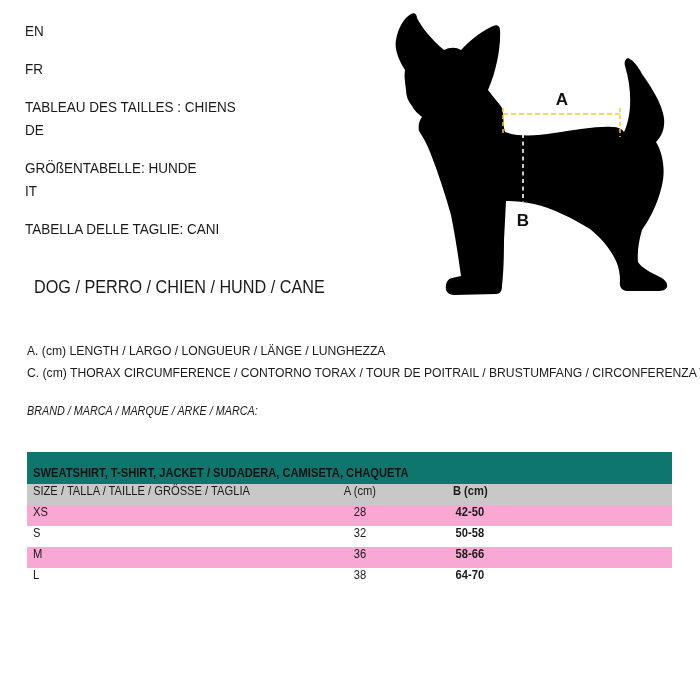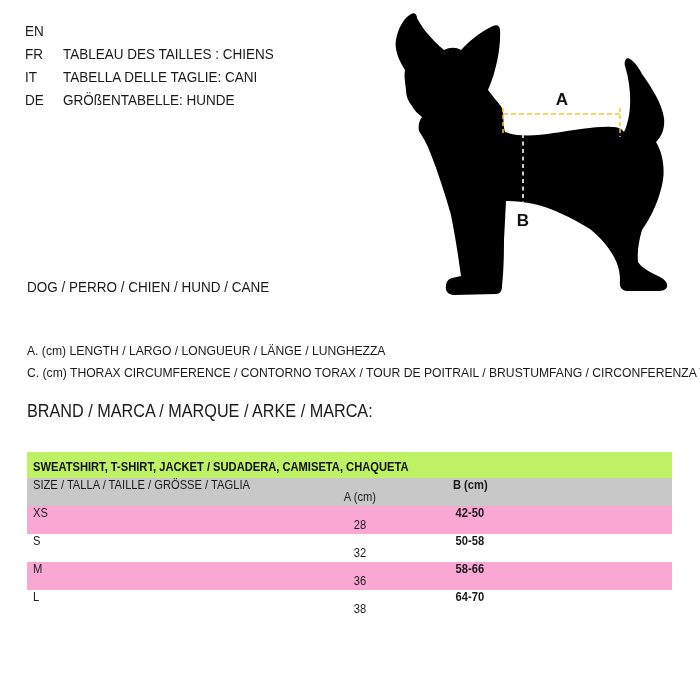--- a/index.html
+++ b/index.html
@@ -7,61 +7,61 @@
     position:relative;width:700px;height:700px;background:#ffffff;overflow:hidden;
     font-family:"Liberation Sans","DejaVu Sans",sans-serif;color:#1a1a1a;
     -webkit-font-smoothing:antialiased;
   }
   .abs{position:absolute;}
   .cx{display:inline-block;transform:scaleX(0.9);transform-origin:0 50%;white-space:nowrap;}
   .cxc{display:inline-block;transform:scaleX(0.9);transform-origin:50% 50%;white-space:nowrap;}
 
   
   .langs{left:25px;top:19px;font-size:15px;line-height:23px;}
-  .lang-row{display:flex;}
+  .lang-row{display:flex;flex-direction:column;}
   .lang-code{width:38px;flex:0 0 38px;}
 
   
   .dog-wrap{left:390px;top:0;width:310px;height:310px;}
 
   
-  .caption{left:27px;top:280px;font-size:15px;line-height:14px;}
+  .caption{left:34px;top:280px;font-size:18px;line-height:14px;}
   .legend{left:27px;top:340px;font-size:13.5px;line-height:22px;}
-  .brand{left:27px;top:404px;font-size:18px;line-height:14px;}
+  .brand{left:27px;top:404px;font-size:12px;line-height:14px;font-style:italic;}
 
   
   .size-table{left:27px;top:452px;width:645px;font-size:12.4px;}
-  .banner{background:#bef264;padding:8px 0 3px 6px;font-weight:bold;line-height:15px;color:#111;}
-  .trow{display:flex;height:28px;line-height:15.4px;}
+  .banner{background:#0f766e;padding:14px 0 3px 6px;font-weight:bold;line-height:15px;color:#111;}
+  .trow{display:flex;height:21px;line-height:15.4px;}
   .thead{background:#c8c8c8;}
   .alt{background:#f9a8d4;}
   .c1{flex:0 0 273px;padding-left:6px;box-sizing:border-box;text-align:left;overflow:hidden;}
-  .c2{flex:0 0 120px;text-align:center;margin-top:12px;}
+  .c2{flex:0 0 120px;text-align:center;}
   .c3{flex:0 0 100px;text-align:center;font-weight:bold;}
 </style>
 </head>
 <body>
 
 <div id="canvas">
 
   <div class="abs langs">
     <div class="lang-row">
       <span class="lang-code"><span class="cx">EN</span></span>
     </div>
     <div class="lang-row">
       <span class="lang-code"><span class="cx">FR</span></span>
       <span><span class="cx">TABLEAU DES TAILLES : CHIENS</span></span>
     </div>
     <div class="lang-row">
+      <span class="lang-code"><span class="cx">DE</span></span>
+      <span><span class="cx">GRÖßENTABELLE: HUNDE</span></span>
+    </div>
+    <div class="lang-row">
       <span class="lang-code"><span class="cx">IT</span></span>
       <span><span class="cx">TABELLA DELLE TAGLIE: CANI</span></span>
-    </div>
-    <div class="lang-row">
-      <span class="lang-code"><span class="cx">DE</span></span>
-      <span><span class="cx">GRÖßENTABELLE: HUNDE</span></span>
     </div>
   </div>
 
   <div class="abs dog-wrap">
     <svg width="310" height="310" viewBox="0 0 310 310">
 
       <path fill="#000000" d="
         M 16,90
         C 15,82 14,76 15,70
         C 10,62 4,50 6,40

